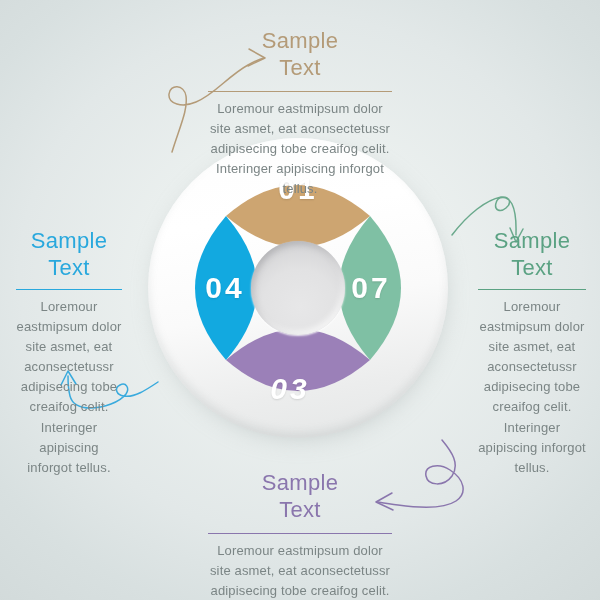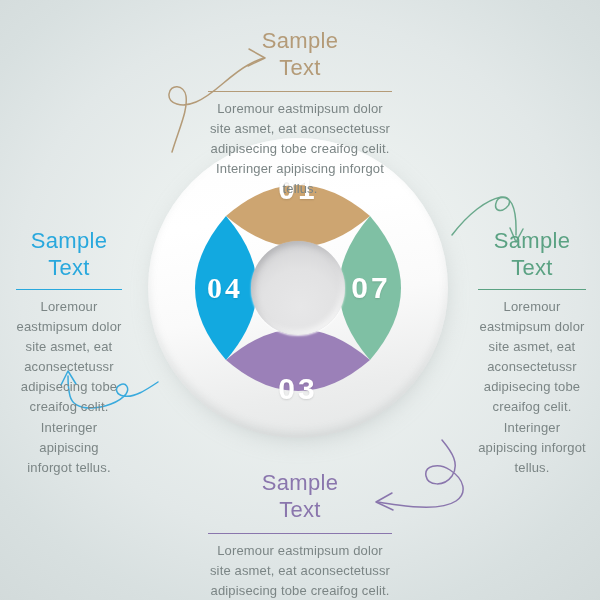--- a/index.html
+++ b/index.html
@@ -85,22 +85,22 @@
     font-weight: bold;
     font-size: 30px;
     letter-spacing: 3px;
     text-shadow: 0 1px 2px rgba(0,0,0,.12);
     width: 80px;
     text-align: center;
     line-height: 1;
   }
   .num-01 { left: 110px; top: 36px; }
   .num-02 { left: 183px; top: 135px; }
-  .num-03 { left: 110px; top: 236px; }
-  .num-04 { left: 37px;  top: 135px; font-family: Liberation Serif, serif; }
+  .num-03 { left: 102px; top: 236px; font-style: italic; }
+  .num-04 { left: 37px;  top: 135px; }
 
   
   .panel { position: absolute; }
   .panel .heading {
     font-size: 22px;
     line-height: 1.22;
     font-weight: normal;
     letter-spacing: .3px;
   }
   .panel .rule {

